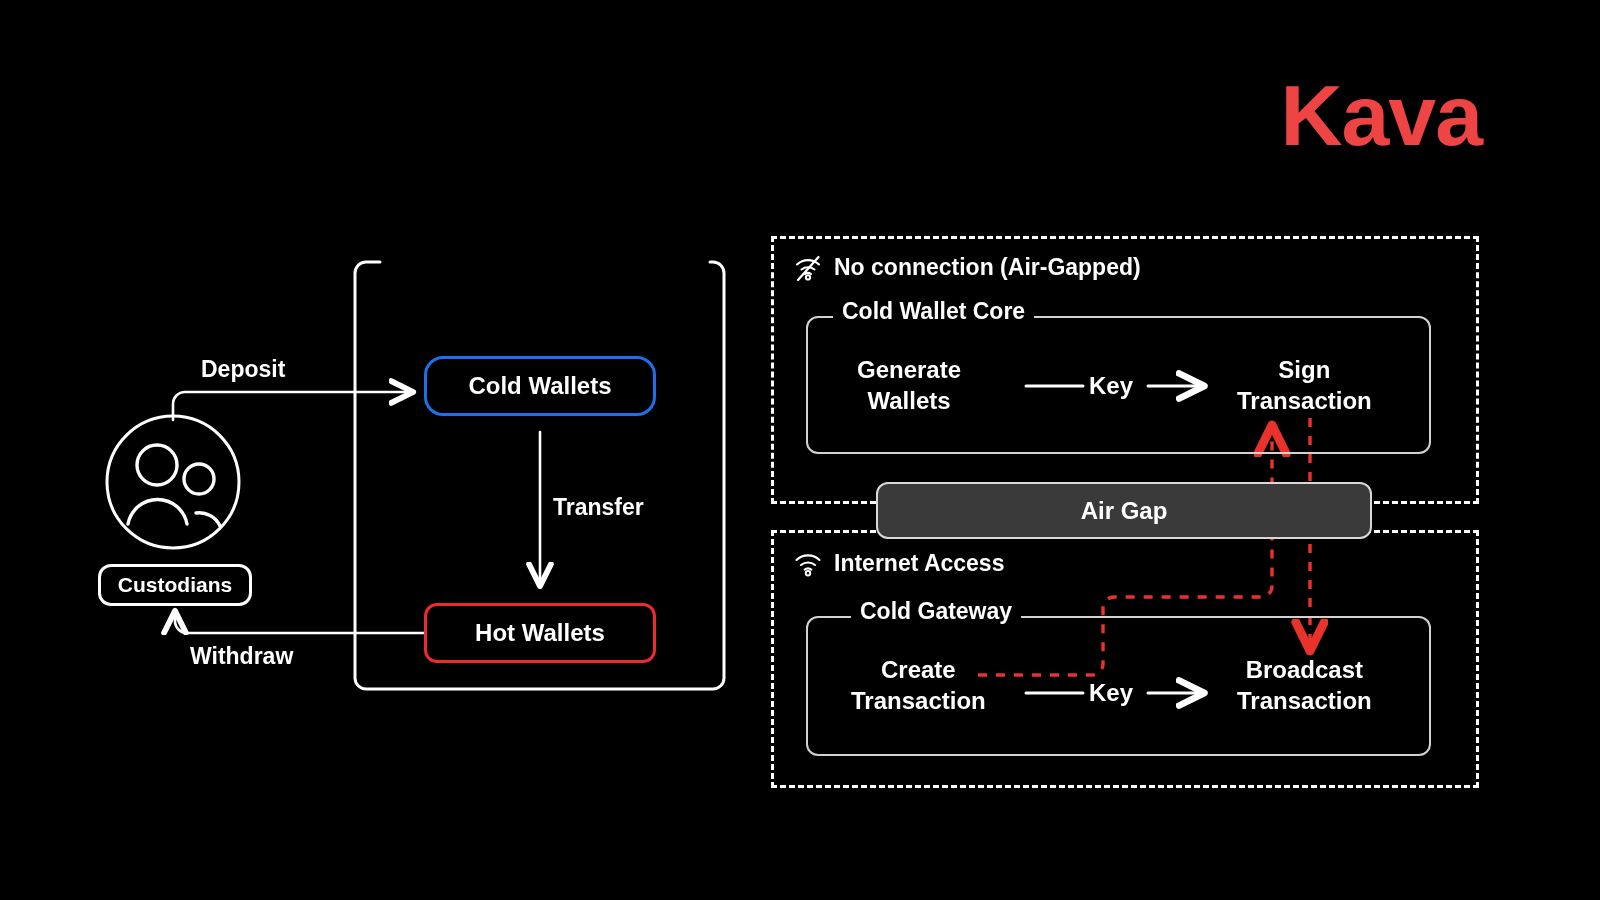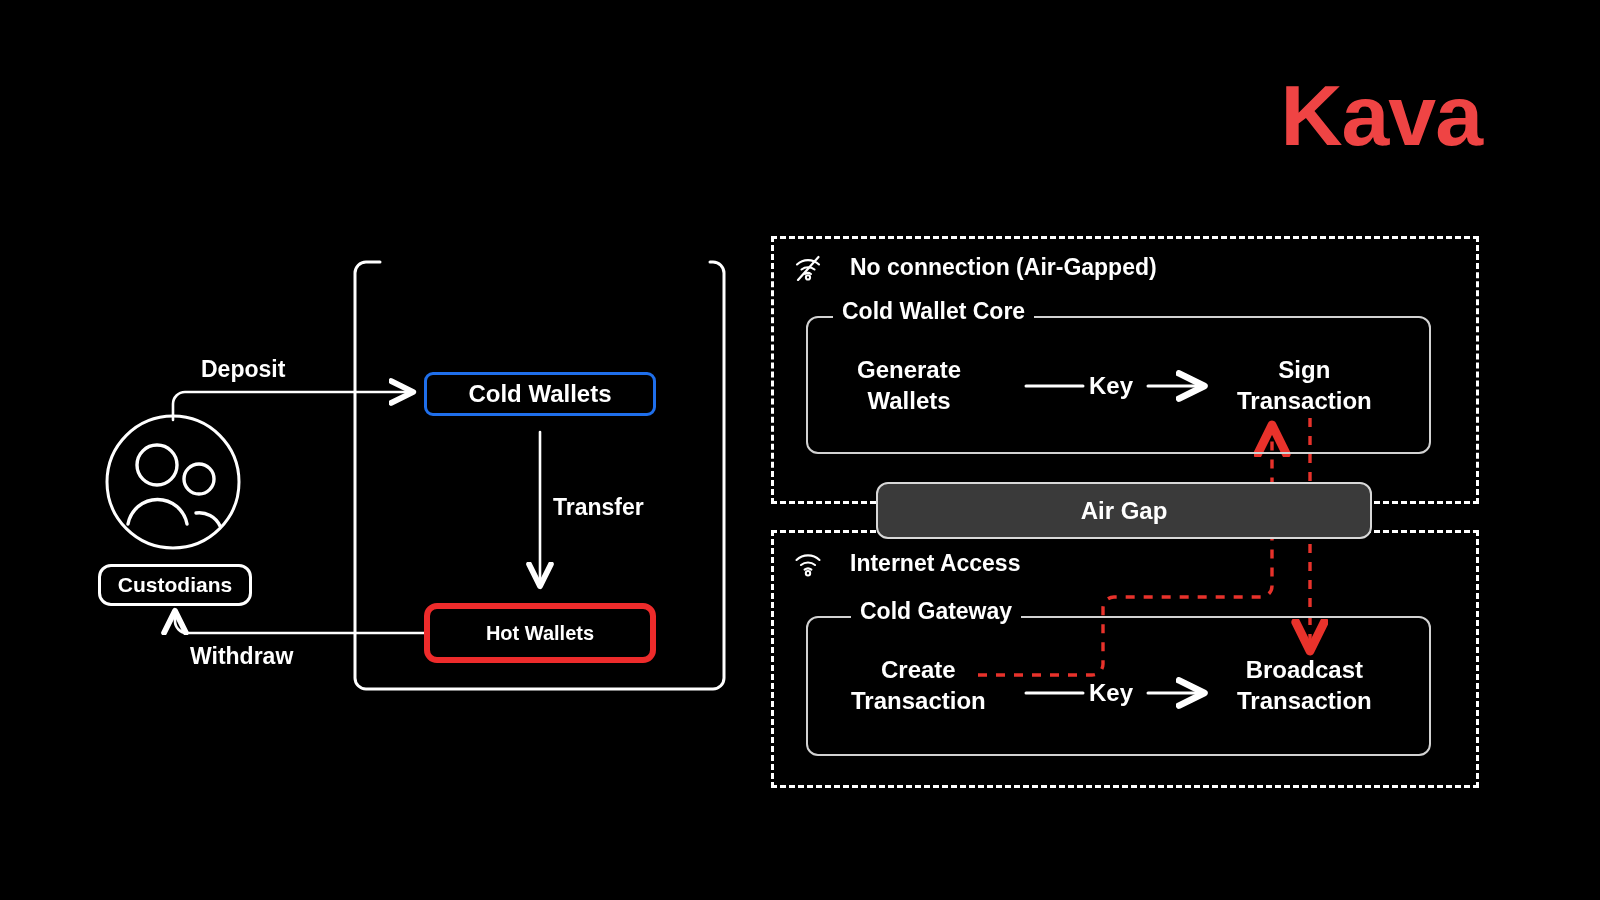--- a/index.html
+++ b/index.html
@@ -21,35 +21,35 @@
 
   
   .node{
     position:absolute;box-sizing:border-box;
     display:flex;align-items:center;justify-content:center;
     text-align:center;font-weight:700;color:#fff;background:#000;
   }
   .rbox{border:3px solid #fff;border-radius:14px;}
 
   #ewms-title{left:380px;top:211px;width:330px;height:100px;font-size:25px;line-height:1.22;border-radius:16px;border:3px solid #fff;}
-  #cold-wallets{left:424px;top:372px;width:232px;height:44px;font-size:24px;border:3px solid #1F6FEB;border-radius:9px;}
-  #hot-wallets{left:424px;top:603px;width:232px;height:60px;font-size:20px;border:6px solid #a16207;border-radius:13px;}
+  #cold-wallets{left:424px;top:356px;width:232px;height:60px;font-size:24px;border:3px solid #1F6FEB;border-radius:19px;}
+  #hot-wallets{left:424px;top:603px;width:232px;height:60px;font-size:24px;border:3px solid #a16207;border-radius:13px;}
   #custodians{left:98px;top:564px;width:154px;height:42px;font-size:21px;border:3px solid #fff;border-radius:13px;}
 
   .flow-label{position:absolute;font-size:23px;font-weight:700;color:#fff;white-space:nowrap;text-align:center;}
   #lbl-deposit{left:201px;top:356px;}
   #lbl-withdraw{left:190px;top:643px;}
   #lbl-transfer{left:553px;top:494px;}
 
   
   .dashzone{position:absolute;box-sizing:border-box;border:3px dashed #fff;}
   #zone-air{left:771px;top:236px;width:708px;height:268px;}
   #zone-net{left:771px;top:530px;width:708px;height:258px;}
 
-  .zone-head{position:absolute;display:flex;align-items:center;gap:27px;font-size:23px;font-weight:700;color:#fff;white-space:nowrap;}
+  .zone-head{position:absolute;display:flex;align-items:center;gap:11px;font-size:23px;font-weight:700;color:#fff;white-space:nowrap;}
   #head-air{left:793px;top:254px;}
   #head-net{left:793px;top:550px;}
   .zone-head svg{display:block;}
 
   
   .group{position:absolute;box-sizing:border-box;border:2px solid #d2d2d2;border-radius:12px;}
   #grp-core{left:806px;top:316px;width:625px;height:138px;}
   #grp-gate{left:806px;top:616px;width:625px;height:140px;}
   .group-legend{position:absolute;background:#000;padding:0 9px;font-size:23px;font-weight:700;color:#fff;white-space:nowrap;}
   #leg-core{left:833px;top:298px;}

